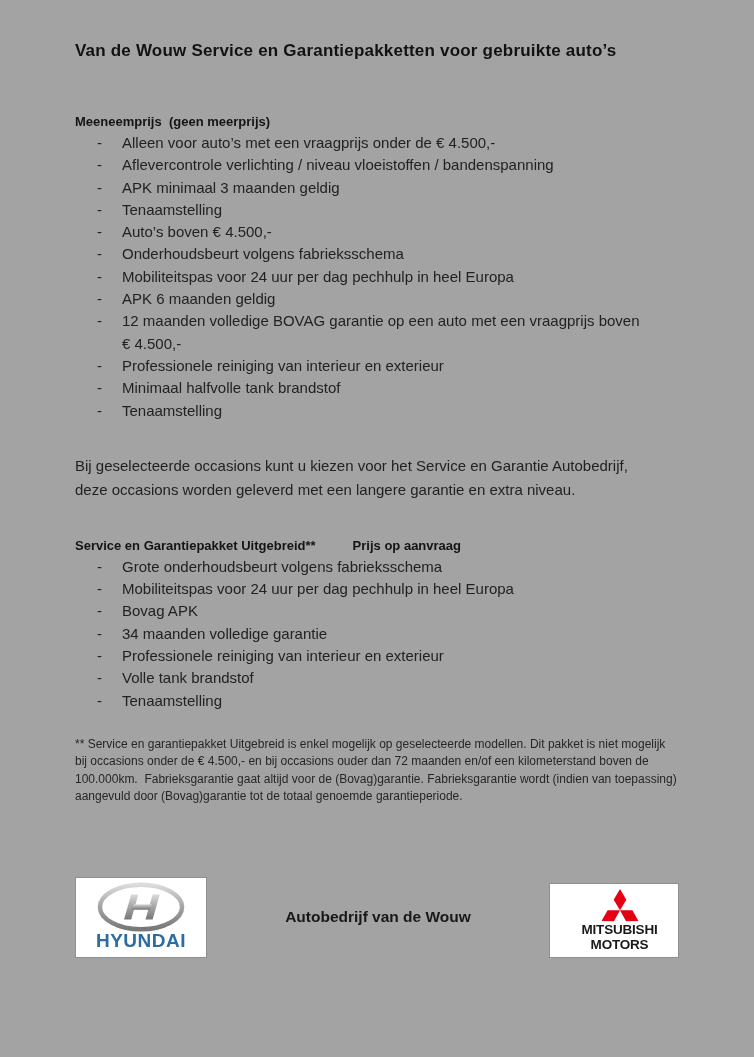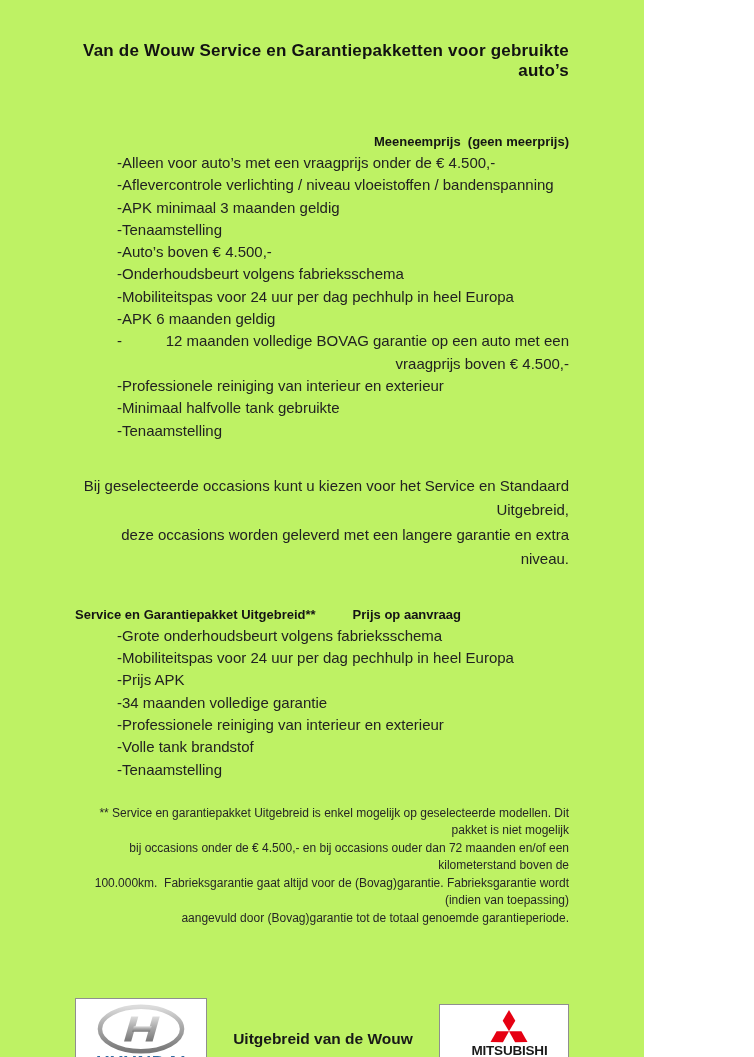--- a/index.html
+++ b/index.html
@@ -1,24 +1,23 @@
 <!DOCTYPE html>
 <html><head>
 <meta charset="utf-8">
 <style>
   html,body { margin:0; padding:0; background:#ffffff; }
   .page {
     position:relative;
-    width:644px; height:1057px;
-    background:#bef264;
+    width:754px; height:1057px;
+    background:#a3a3a3;
     font-family:"Liberation Sans", sans-serif;
     color:#1f1f1f;
     overflow:hidden;
     box-sizing:border-box;
-    text-align:right;
   }
   .content { padding:41px 75px 0 75px; }
 
   .doc-title {
     font-size:17px; line-height:20px; font-weight:bold; color:#121212;
     letter-spacing:0.2px; white-space:pre-wrap;
   }
   .section-heading {
     font-size:13px; line-height:20px; font-weight:bold; color:#141414;
     white-space:pre-wrap;
@@ -108,49 +107,49 @@
       <li>
           <span class="dash">-</span>
           <span class="li-text">12 maanden volledige BOVAG garantie op een auto met een vraagprijs boven €&nbsp;4.500,-</span>
         </li>
       <li>
           <span class="dash">-</span>
           <span class="li-text">Professionele reiniging van interieur en exterieur</span>
         </li>
       <li>
           <span class="dash">-</span>
-          <span class="li-text">Minimaal halfvolle tank gebruikte</span>
+          <span class="li-text">Minimaal halfvolle tank brandstof</span>
         </li>
       <li>
           <span class="dash">-</span>
           <span class="li-text">Tenaamstelling</span>
         </li>
     </ul>
 
     <div class="intro">
-      <div>Bij geselecteerde occasions kunt u kiezen voor het Service en Standaard Uitgebreid,</div>
+      <div>Bij geselecteerde occasions kunt u kiezen voor het Service en Garantie Autobedrijf,</div>
       <div>deze occasions worden geleverd met een langere garantie en extra niveau.</div>
     </div>
 
     <div class="section-heading h-uitgebreid">
       <span>Service en Garantiepakket Uitgebreid**</span>
       <span class="h-price">Prijs op aanvraag</span>
     </div>
     <ul class="bullets ul3">
       <li>
           <span class="dash">-</span>
           <span class="li-text">Grote onderhoudsbeurt volgens fabrieksschema</span>
         </li>
       <li>
           <span class="dash">-</span>
           <span class="li-text">Mobiliteitspas voor 24 uur per dag pechhulp in heel Europa</span>
         </li>
       <li>
           <span class="dash">-</span>
-          <span class="li-text">Prijs APK</span>
+          <span class="li-text">Bovag APK</span>
         </li>
       <li>
           <span class="dash">-</span>
           <span class="li-text">34 maanden volledige garantie</span>
         </li>
       <li>
           <span class="dash">-</span>
           <span class="li-text">Professionele reiniging van interieur en exterieur</span>
         </li>
       <li>
@@ -182,21 +181,21 @@
             </linearGradient>
           </defs>
           <ellipse cx="50" cy="28" rx="46" ry="25" fill="none" stroke="url(#hg)" stroke-width="5"></ellipse>
           <path d="M31,42 L39,14 L47,14 L39,42 Z" fill="url(#hg)"></path>
           <path d="M55,42 L63,14 L71,14 L63,42 Z" fill="url(#hg)"></path>
           <path d="M40,31 L42,25 L62,25 L60,31 Z" fill="url(#hg)"></path>
         </svg>
         <div class="hyundai-label">HYUNDAI</div>
       </div>
 
-      <div class="dealer-name">Uitgebreid van de Wouw</div>
+      <div class="dealer-name">Autobedrijf van de Wouw</div>
 
       <div class="logo-box mitsubishi-box">
         <svg width="46" height="33" viewBox="10 0 80 68">
           <polygon points="50,0 63,22 50,44 37,22" fill="#e60012"></polygon>
           <polygon points="50,44 75.5,43.7 88.1,66 62.5,66.3" fill="#e60012"></polygon>
           <polygon points="50,44 37.5,66.3 11.9,66 24.5,43.7" fill="#e60012"></polygon>
         </svg>
         <div class="mitsubishi-label">MITSUBISHI</div>
         <div class="mitsubishi-label">MOTORS</div>
       </div>

